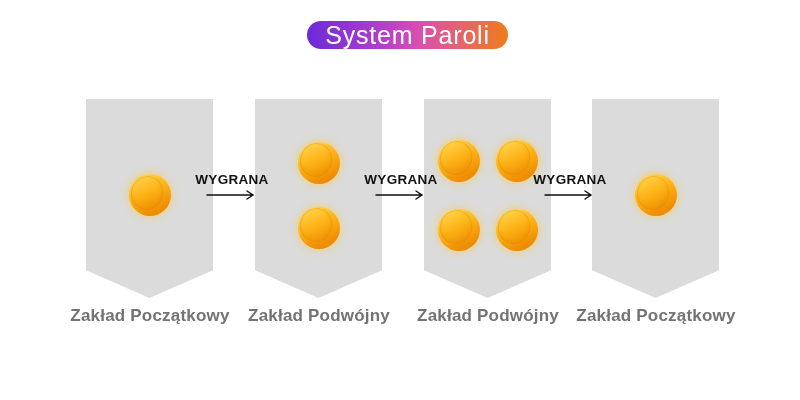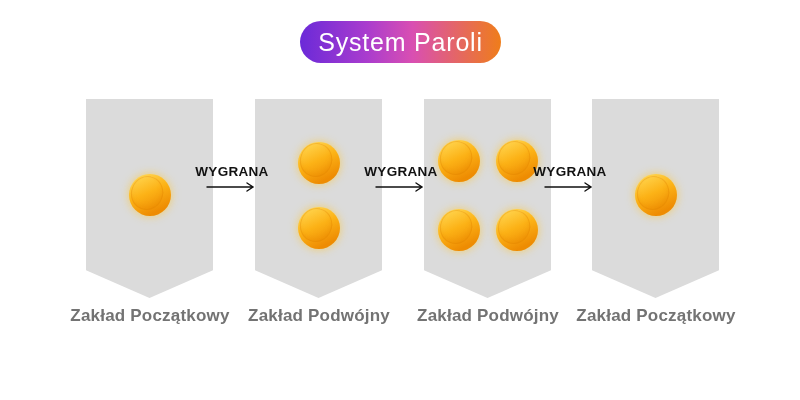--- a/index.html
+++ b/index.html
@@ -3,21 +3,21 @@
 <meta charset="utf-8">
 <style>
   * { margin:0; padding:0; box-sizing:border-box; }
   html,body { background:#fff; }
   .stage {
     position:relative; width:800px; height:400px; background:#ffffff;
     font-family:"Liberation Sans", sans-serif; overflow:hidden;
   }
   
   .badge {
-    position:absolute; left:300px; top:21px; width:201px; height:42px;
+    position:absolute; left:307px; top:21px; width:201px; height:28px;
     border-radius:21px;
     background:linear-gradient(90deg,#6b2ad8 0%,#a93cce 33%,#d94fb2 56%,#ef7d1a 100%);
     display:flex; align-items:center; justify-content:center;
   }
   .badge span {
     color:#ffffff; font-size:25px; font-weight:500; letter-spacing:0.8px;
   }
   
   .banner {
     position:absolute; top:99px; width:127px; height:199px;
@@ -46,21 +46,21 @@
     filter:drop-shadow(0 0 5px rgba(255,198,40,.65));
   }
   .coin i {
     position:absolute; left:5%; top:4%; width:76%; height:82%;
     border-radius:50%; transform:rotate(22deg); display:block;
     background:linear-gradient(128deg,#fff败 0%,#ffef7c 6%,#ffd83c 46%,#f6a302 92%);
     box-shadow:inset 0 0 0 1px rgba(222,128,0,.28), inset -2px -3px 4px rgba(235,140,0,.35);
   }
   
   .arrow-group {
-    position:absolute; top:164px; width:96px; z-index:2;
+    position:absolute; top:172px; width:96px; z-index:2;
     display:flex; flex-direction:column; align-items:center;
   }
   .arrow-1 { left:184px; }
   .arrow-2 { left:353px; }
   .arrow-3 { left:522px; }
   .arrow-group span {
     font-size:13.5px; font-weight:700; color:#111; letter-spacing:.3px; white-space:nowrap;
   }
   .arrow-group svg { margin-top:2px; }
   

